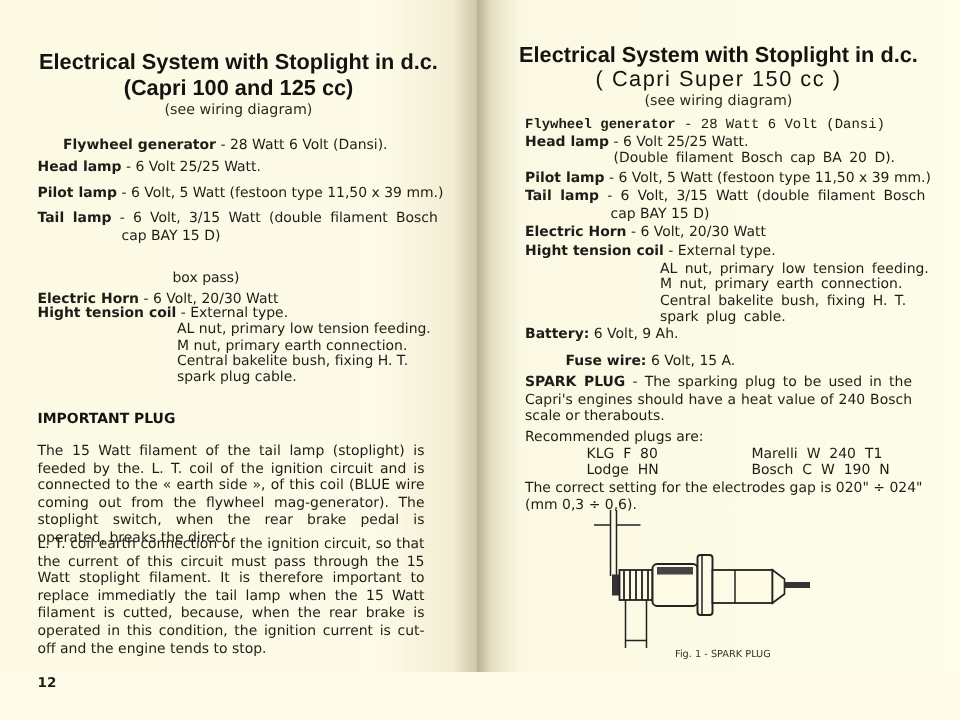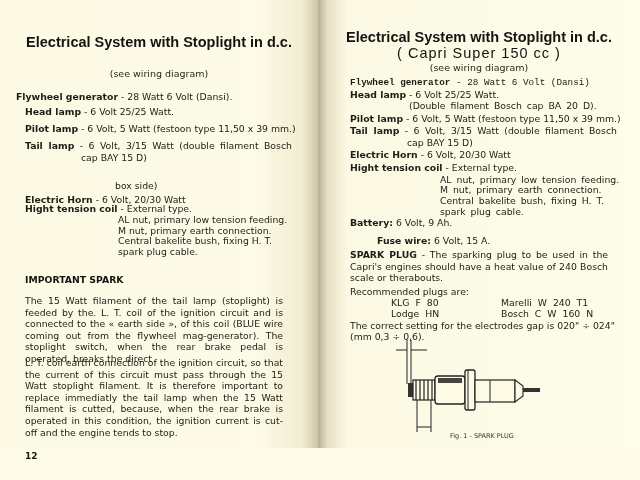--- a/index.html
+++ b/index.html
@@ -36,36 +36,37 @@
   .pagenum { position:absolute; font-weight:bold; font-size:9px; color:#1e1c16; }
   .fig-caption { position:absolute; font-size:6.5px; color:#33302a; }
 </style>
 </head>
 <body>
 
 <div class="topstrip"></div>
 
 <div class="page left">
   <div class="title" style="left:0;width:318px;top:34px;">Electrical System with Stoplight in d.c.</div>
+  <div class="title" style="left:0;width:318px;top:51px;">(Capri 100 and 125 cc)</div>
   <div class="sub" style="left:0;width:318px;top:68px;">(see wiring diagram)</div>
 
-  <div class="line" style="left:16px;top:91px;"><b>Flywheel generator</b><span> - 28 Watt 6 Volt (Dansi).</span></div>
+  <div class="line" style="left:42px;top:91px;"><b>Flywheel generator</b><span> - 28 Watt 6 Volt (Dansi).</span></div>
   <div class="line" style="left:25px;top:106px;"><b>Head lamp</b><span> - 6 Volt 25/25 Watt.</span></div>
   <div class="line" style="left:25px;top:123px;"><b>Pilot lamp</b><span> - 6 Volt, 5 Watt (festoon type 11,50 x 39 mm.)</span></div>
   <div class="line" style="left:25px;top:140px;word-spacing:2.5px;"><b>Tail lamp</b><span> - 6 Volt, 3/15 Watt (double filament Bosch</span></div>
   <div class="cont" style="left:81px;top:152px;">cap BAY 15 D)</div>
-  <div class="cont" style="left:115px;top:180px;">box side)</div>
+  <div class="cont" style="left:115px;top:180px;">box pass)</div>
   <div class="line" style="left:25px;top:194px;"><b>Electric Horn</b><span> - 6 Volt, 20/30 Watt</span></div>
   <div class="line" style="left:25px;top:203px;"><b>Hight tension coil</b><span> - External type.</span></div>
   <div class="cont" style="left:118px;top:214px;">AL nut, primary low tension feeding.</div>
   <div class="cont" style="left:118px;top:224.5px;">M nut, primary earth connection.</div>
   <div class="cont" style="left:118px;top:235px;">Central bakelite bush, fixing H. T.</div>
   <div class="cont" style="left:118px;top:246px;">spark plug cable.</div>
 
-  <div class="note-head" style="left:25px;top:274px;">IMPORTANT SPARK</div>
+  <div class="note-head" style="left:25px;top:274px;">IMPORTANT PLUG</div>
   <div class="para" style="left:25px;top:295px;width:258px;">The 15 Watt filament of the tail lamp (stoplight) is feeded by the. L. T. coil of the ignition circuit and is connected to the « earth side », of this coil (BLUE wire coming out from the flywheel mag-generator). The stoplight switch, when the rear brake pedal is operated, breaks the direct</div>
   <div class="para" style="left:25px;top:357px;width:258px;">L. T. coil earth connection of the ignition circuit, so that the current of this circuit must pass through the 15 Watt stoplight filament. It is therefore important to replace immediatly the tail lamp when the 15 Watt filament is cutted, because, when the rear brake is operated in this condition, the ignition current is cut-off and the engine tends to stop.</div>
 
   <div class="pagenum" style="left:25px;top:451px;text-align:right;">12</div>
 </div>
 
 <div class="page right">
   <div class="title" style="left:0;width:322px;top:29px;">Electrical System with Stoplight in d.c.</div>
   <div class="title" style="left:0;width:322px;top:45px;font-weight:normal;letter-spacing:1px;">( Capri Super 150 cc )</div>
   <div class="sub" style="left:0;width:322px;top:62px;">(see wiring diagram)</div>
@@ -83,21 +84,21 @@
   <div class="cont" style="left:122px;top:195px;word-spacing:2px;">Central bakelite bush, fixing H. T.</div>
   <div class="cont" style="left:122px;top:206px;word-spacing:2px;">spark plug cable.</div>
   <div class="line" style="left:32px;top:217px;"><b>Battery:</b><span> 6 Volt, 9 Ah.</span></div>
   <div class="line" style="left:32px;top:235px;padding-left:27px;"><b>Fuse wire:</b><span> 6 Volt, 15 A.</span></div>
 
   <div class="para" style="left:32px;top:249px;width:258px;"><b>SPARK PLUG</b><span> - The sparking plug to be used in the Capri's engines should have a heat value of 240 Bosch scale or therabouts.</span></div>
   <div class="cont" style="left:32px;top:286px;">Recommended plugs are:</div>
   <div class="cont" style="left:73px;top:297px;word-spacing:3px;">KLG F 80</div>
   <div class="cont" style="left:183px;top:297px;word-spacing:3px;">Marelli W 240 T1</div>
   <div class="cont" style="left:73px;top:308px;word-spacing:3px;">Lodge HN</div>
-  <div class="cont" style="left:183px;top:308px;word-spacing:3px;">Bosch C W 160 N</div>
+  <div class="cont" style="left:183px;top:308px;word-spacing:3px;">Bosch C W 190 N</div>
   <div class="cont" style="left:32px;top:320px;">The correct setting for the electrodes gap is 020" ÷ 024"</div>
   <div class="cont" style="left:32px;top:331px;">(mm 0,3 ÷ 0,6).</div>
 
   <svg style="position:absolute;left:62px;top:338px;" width="170" height="100" viewBox="0 0 170 100">
     <g stroke="#222" fill="none" stroke-width="1">
       <line x1="27" y1="2" x2="27" y2="46"></line>
       <line x1="31" y1="2" x2="31" y2="46"></line>
       <line x1="16" y1="12" x2="27" y2="12"></line>
       <line x1="31" y1="12" x2="47" y2="12"></line>
       <line x1="37" y1="60" x2="37" y2="94"></line>

